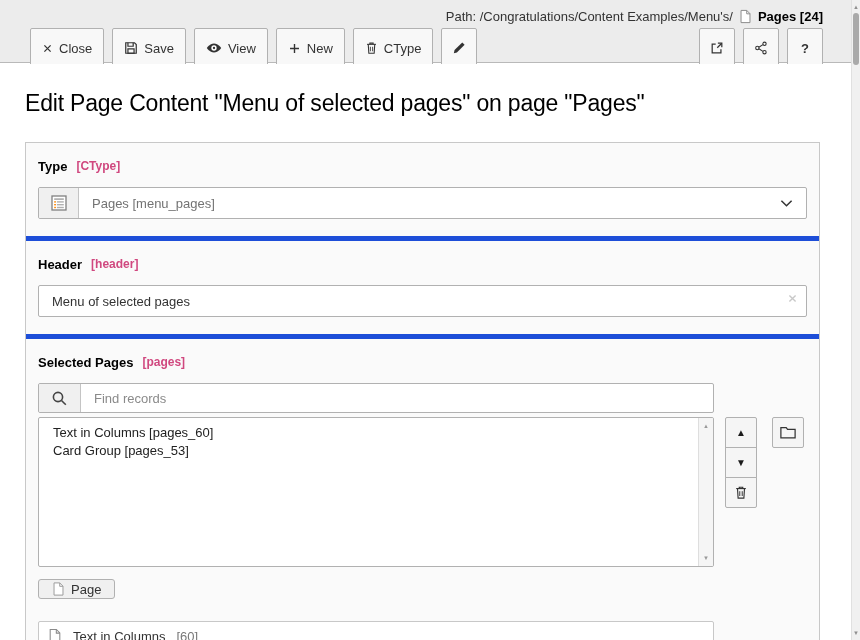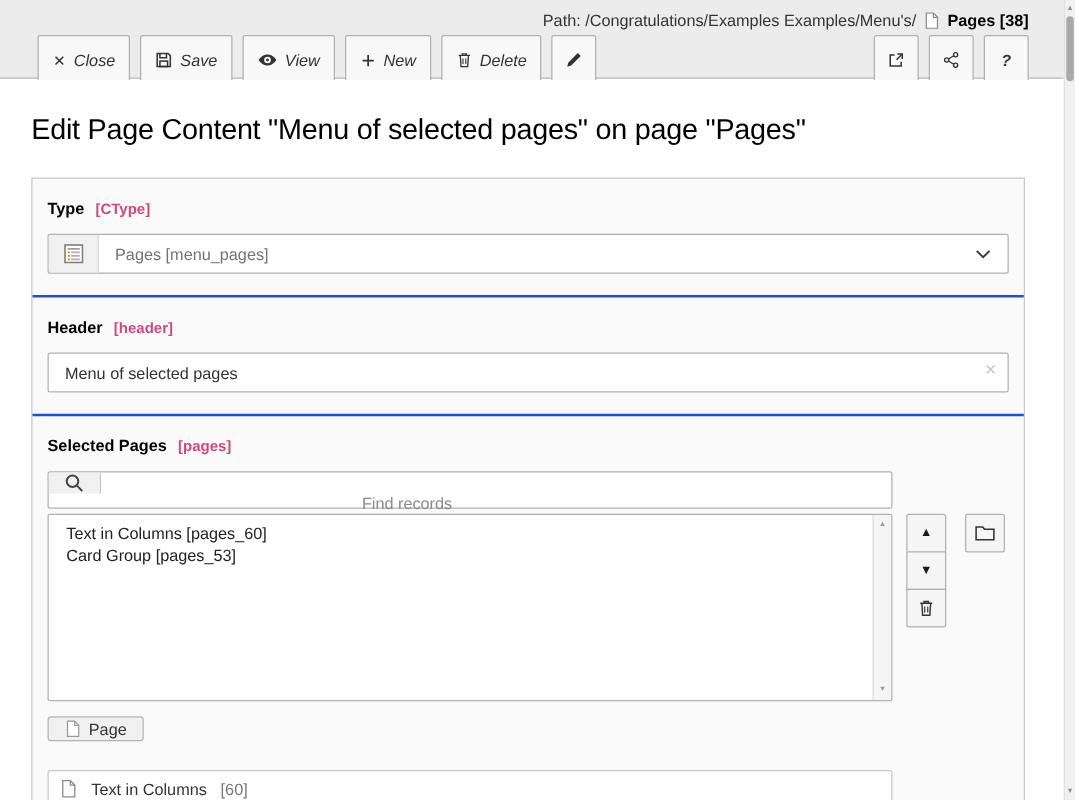--- a/index.html
+++ b/index.html
@@ -5,51 +5,51 @@
   * { margin:0; padding:0; box-sizing:border-box; }
   html,body { width:860px; height:640px; overflow:hidden; }
   body { font-family:"Liberation Sans","DejaVu Sans",sans-serif; background:#fff; position:relative; color:#333; }
 
   
   .docheader { position:absolute; top:0; left:0; width:851px; height:63px; background:#ececec; border-bottom:1px solid #b9b9b9; padding:0 28px 0 30px; }
   .path-row { height:33px; display:flex; align-items:center; justify-content:flex-end; gap:6px; font-size:13px; color:#333; }
   .path-row .rec-title { font-weight:bold; color:#000; }
   .btn-row { height:30px; display:flex; align-items:center; justify-content:space-between; }
   .btn-group-left, .btn-group-right { display:flex; align-items:center; gap:8px; }
-  .tbtn { display:inline-flex; align-items:center; justify-content:center; gap:6px; height:40px; padding:0 11px; background:#f8f8f8; border:1px solid #b1b1b1; border-radius:2px; font-size:13px; color:#333; cursor:pointer; white-space:nowrap;font-style:italic; }
+  .tbtn { display:inline-flex; align-items:center; justify-content:center; gap:6px; height:40px; padding:0 11px; background:#f8f8f8; border:1px solid #b1b1b1; border-radius:2px; font-size:13px; color:#333; cursor:pointer; white-space:nowrap; }
   .tbtn.icon-only { width:36px; padding:0; }
   .tbtn .qmark { font-weight:bold; font-size:13px; color:#333; }
 
   
   .page-scrollbar { position:absolute; top:0; right:0; width:9px; height:640px; background:#f0f0f0; border-left:1px solid #e0e0e0; }
   .page-scrollbar .arr { position:absolute; left:0; width:8px; text-align:center; font-size:6px; color:#8f8f8f; line-height:10px; }
   .page-scrollbar .arr.up { top:2px; }
   .page-scrollbar .arr.down { bottom:2px; }
   .page-scrollbar .thumb { position:absolute; top:13px; left:1px; width:6px; height:52px; background:#a9a9a9; border-radius:3px; }
 
   
   .content { position:absolute; top:64px; left:0; width:851px; bottom:0; background:#fff; padding:26px 25px 0 25px; }
   h1.page-title { font-size:23px; font-weight:400; letter-spacing:-0.2px; color:#000; margin-bottom:25px; }
 
   .panel { width:795px; border:1px solid #c8c8c8; background:#fafafa; }
   .section { padding:16px 12px 17px 12px; }
-  .section + .section { border-top:2px solid #1d4ed8; }
-  .flabel { font-size:13px; font-weight:bold; color:#000; margin-bottom:13px; display:flex; align-items:flex-end; }
+  .section + .section { border-top:5px solid #1d4ed8; }
+  .flabel { font-size:13px; font-weight:bold; color:#000; margin-bottom:13px; display:flex; align-items:flex-start; }
   .fcode { font-family:Liberation Sans, sans-serif; font-weight:bold; font-size:12px; color:#d0487f; margin-left:9px; }
 
   .select-box { display:flex; align-items:center; height:32px; background:#fff; border:1px solid #b1b1b1; border-radius:2px; cursor:pointer; }
   .select-addon { width:40px; align-self:stretch; background:#f0f0f0; border-right:1px solid #c4c4c4; border-radius:2px 0 0 2px; display:flex; align-items:center; justify-content:center; }
   .select-value { flex:1; padding-left:13px; font-size:13px; color:#737373; }
   .select-caret { padding-right:13px; display:flex; }
 
   .text-input-wrap { position:relative; }
   .text-input { width:100%; height:32px; background:#fff; border:1px solid #b1b1b1; border-radius:2px; padding:0 30px 0 13px; font-size:13px; color:#333; font-family:inherit; }
   .clear-x { position:absolute; right:9px; top:8px; display:flex; cursor:pointer; }
 
-  .search-group { display:flex; align-items:center; width:676px; height:30px; background:#fff; border:1px solid #b1b1b1; border-radius:2px;flex-direction:column; }
+  .search-group { display:flex; align-items:center; width:676px; height:30px; background:#fff; border:1px solid #b1b1b1; border-radius:2px; }
   .search-addon { width:42px; align-self:stretch; background:#f0f0f0; border-right:1px solid #c4c4c4; border-radius:2px 0 0 2px; display:flex; align-items:center; justify-content:center; }
   .search-input { flex:1; border:0; background:transparent; height:100%; padding:0 10px 0 13px; font-size:13px; color:#333; font-family:inherit; outline:none; }
   .search-input::placeholder { color:#8a8a8a; opacity:1; }
 
   .selector-row { display:flex; align-items:flex-start; margin-top:4px; }
   .listbox { position:relative; width:676px; height:150px; background:#fff; border:1px solid #b1b1b1; border-radius:2px; padding:6px 16px 0 0; overflow:hidden; }
   .listbox .opt { font-size:13px; color:#222; line-height:18px; padding-left:14px; white-space:nowrap; cursor:pointer; }
   .lb-scroll { position:absolute; top:0; right:0; bottom:0; width:15px; background:#f5f5f5; border-left:1px solid #dedede; }
   .lb-scroll .arr { position:absolute; left:0; width:14px; text-align:center; font-size:6px; color:#999; line-height:12px; }
   .lb-scroll .arr.up { top:2px; } .lb-scroll .arr.down { bottom:2px; }
@@ -69,28 +69,28 @@
   .item-title { font-size:13px; color:#333; }
   .item-uid { font-size:13px; color:#787878; }
 
   svg { display:block; }
 </style>
 </head>
 <body>
 
 <div class="docheader">
   <div class="path-row">
-    <span>Path: /Congratulations/Examples Examples/Menu's/</span>
+    <span>Path: /Congratulations/Content Examples/Menu's/</span>
     <span>
       <svg width="13" height="15" viewBox="0 0 16 18">
           <path d="M2.5 1.5h7l4 4v11h-11z" fill="#fff" stroke="#8a8a8a" stroke-width="1.2"></path>
           <path d="M9.5 1.5V5.7h4" fill="none" stroke="#8a8a8a" stroke-width="1.2"></path>
         </svg>
     </span>
-    <span class="rec-title">Pages [38]</span>
+    <span class="rec-title">Pages [24]</span>
   </div>
   <div class="btn-row">
     <div class="btn-group-left">
       <button class="tbtn">
         <span>
             <svg width="11" height="11" viewBox="0 0 16 16">
               <path d="M3.5 3.5l9 9M12.5 3.5l-9 9" stroke="#333" stroke-width="1.8" fill="none"></path>
             </svg>
           </span>
         <span>Close</span>
@@ -125,21 +125,21 @@
       </button>
       <button class="tbtn">
         <span>
             <svg width="13" height="14" viewBox="0 0 16 17">
               <path d="M2.5 4h11" stroke="#333" stroke-width="1.3" fill="none"></path>
               <path d="M6 4V2.5h4V4" stroke="#333" stroke-width="1.3" fill="none"></path>
               <path d="M4 4l.7 11h6.6L12 4" stroke="#333" stroke-width="1.3" fill="none"></path>
               <path d="M6.6 7v5.5M9.4 7v5.5" stroke="#333" stroke-width="1.1" fill="none"></path>
             </svg>
           </span>
-        <span>Delete</span>
+        <span>CType</span>
       </button>
       <button class="tbtn icon-only">
         <span>
             <svg width="14" height="14" viewBox="0 0 16 16">
               <path d="M11.7 1.6l2.7 2.7-8.8 8.8-3.5 1 .8-3.7z" fill="#333"></path>
             </svg>
           </span>
       </button>
     </div>
     <div class="btn-group-right">

